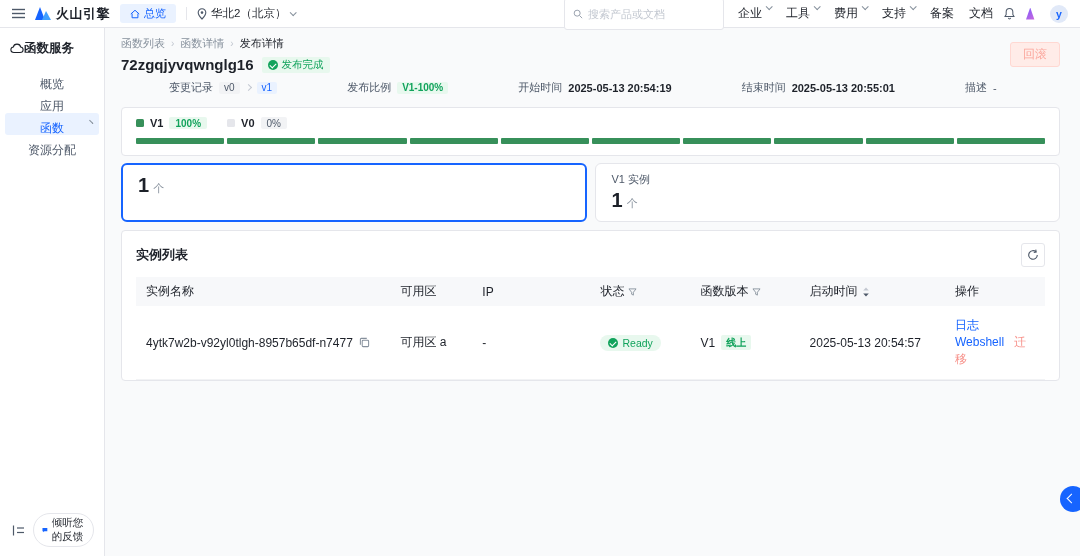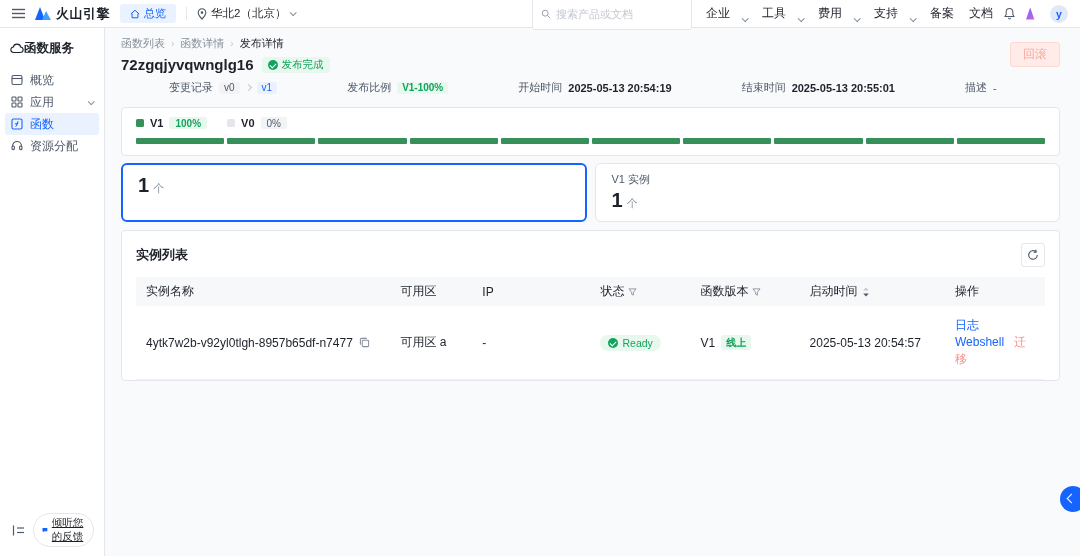--- a/index.html
+++ b/index.html
@@ -23,41 +23,41 @@
   .v-divider{width:1px;height:13px;background:var(--border);}
   .region{display:inline-flex;align-items:center;gap:4px;font-size:11.5px;color:var(--text-dark);cursor:pointer;}
   .chev{display:inline-block;width:5px;height:5px;border-right:1.2px solid var(--text-gray);
     border-bottom:1.2px solid var(--text-gray);transform:rotate(45deg) translateY(-1px);}
   .spacer{flex:1;}
   .search-box{display:flex;align-items:center;gap:5px;width:160px;height:32px;border:1px solid var(--border);
     border-radius:3px;padding:0 8px;background:#fff;}
   .search-box input{border:none;outline:none;flex:1;font-size:11px;color:var(--text-dark);min-width:0;}
   .search-box input::placeholder{color:#c2c7d0;}
   .top-menu{display:flex;align-items:center;gap:15px;margin-left:4px;}
-  .menu-item{display:inline-flex;align-items:flex-end;gap:12px;font-size:12px;color:var(--text-dark);cursor:pointer;white-space:nowrap;}
+  .menu-item{display:inline-flex;align-items:flex-start;gap:4px;font-size:12px;color:var(--text-dark);cursor:pointer;white-space:nowrap;}
   .avatar{width:18px;height:18px;border-radius:50%;background:#e1e9f8;color:var(--primary);
     font-size:10.5px;font-weight:bold;display:flex;align-items:center;justify-content:center;cursor:pointer;}
   .brand-mark{width:14px;height:12px;clip-path:polygon(30% 0,60% 100%,0 100%);
     background:linear-gradient(135deg,#7b5cff,#e26bd2);cursor:pointer;}
 
   
   .body-row{flex:1;display:flex;min-height:0;}
   .sidebar{width:105px;flex:0 0 105px;background:#fff;border-right:1px solid var(--border);
     display:flex;flex-direction:column;}
   .sb-header{display:flex;align-items:center;padding:12px 10px 0 10px;}
   .sb-title{font-size:12.5px;font-weight:bold;color:var(--text-dark);}
   .sb-nav{margin-top:12px;display:flex;flex-direction:column;}
   .sb-item{display:flex;align-items:center;gap:7px;height:22px;margin:0 5px;padding:0 6px;border-radius:3px;
-    font-size:12px;color:var(--text-mid);cursor:pointer;}
+    font-size:12px;color:var(--text-mid);cursor:pointer;flex-direction:column;}
   .sb-item .sb-chev{margin-left:auto;}
   .sb-item.active{background:var(--primary-light);color:var(--primary);}
   .sb-item.active svg *{stroke:var(--primary);}
   .sb-footer{margin-top:auto;display:flex;align-items:center;gap:8px;padding:8px 10px 9px 12px;}
   .feedback-pill{display:inline-flex;align-items:center;gap:4px;border:1px solid var(--border);
-    border-radius:999px;padding:2px 8px;font-size:10.5px;color:var(--text-dark);cursor:pointer;background:#fff;text-decoration:underline;}
+    border-radius:999px;padding:2px 8px;font-size:10.5px;color:var(--text-dark);cursor:pointer;background:#fff;}
 
   
   .main{flex:1;background:var(--bg-page);padding:8px 20px 0 16px;position:relative;min-width:0;}
   .breadcrumb{font-size:11px;color:var(--text-gray);display:flex;align-items:center;gap:6px;}
   .crumb{cursor:pointer;}
   .crumb-sep{color:#c2c7d0;font-size:10px;}
   .crumb.current{color:var(--text-dark);cursor:default;}
   .title-row{margin-top:5px;display:flex;align-items:center;gap:8px;}
   .page-title{font-size:15px;font-weight:bold;color:var(--text-dark);}
   .badge-green{display:inline-flex;align-items:center;gap:4px;background:var(--success-light);

